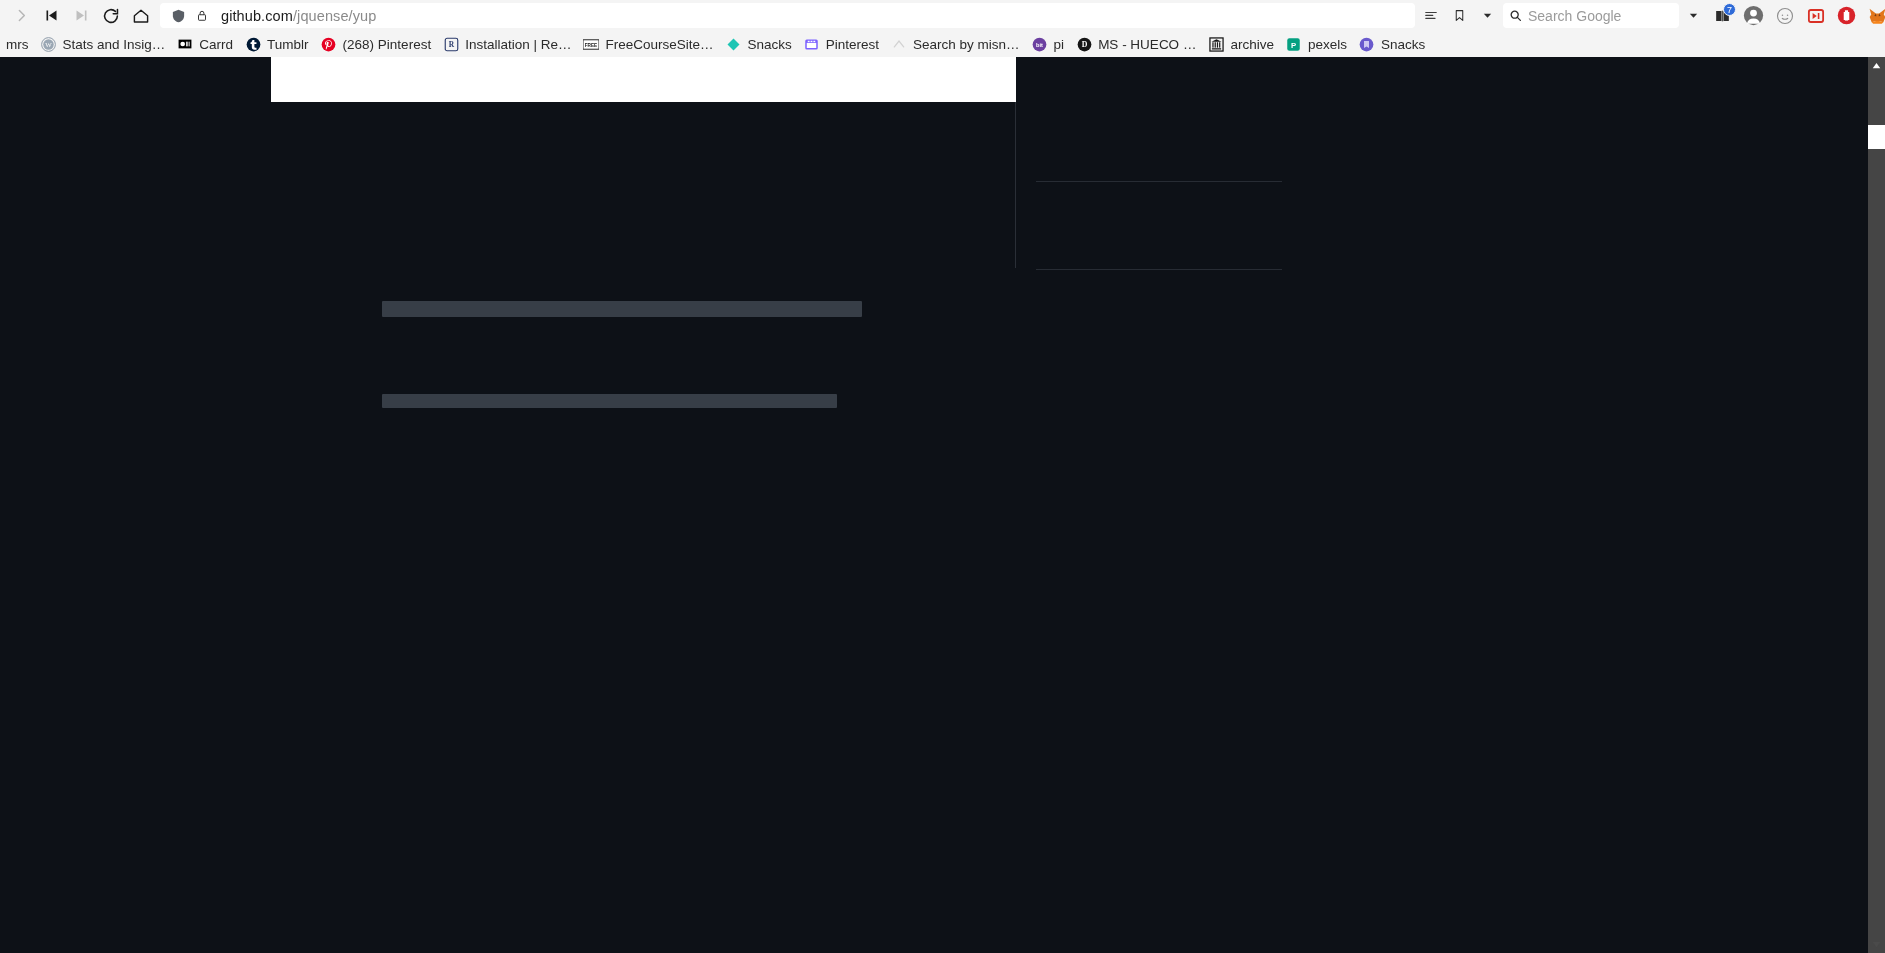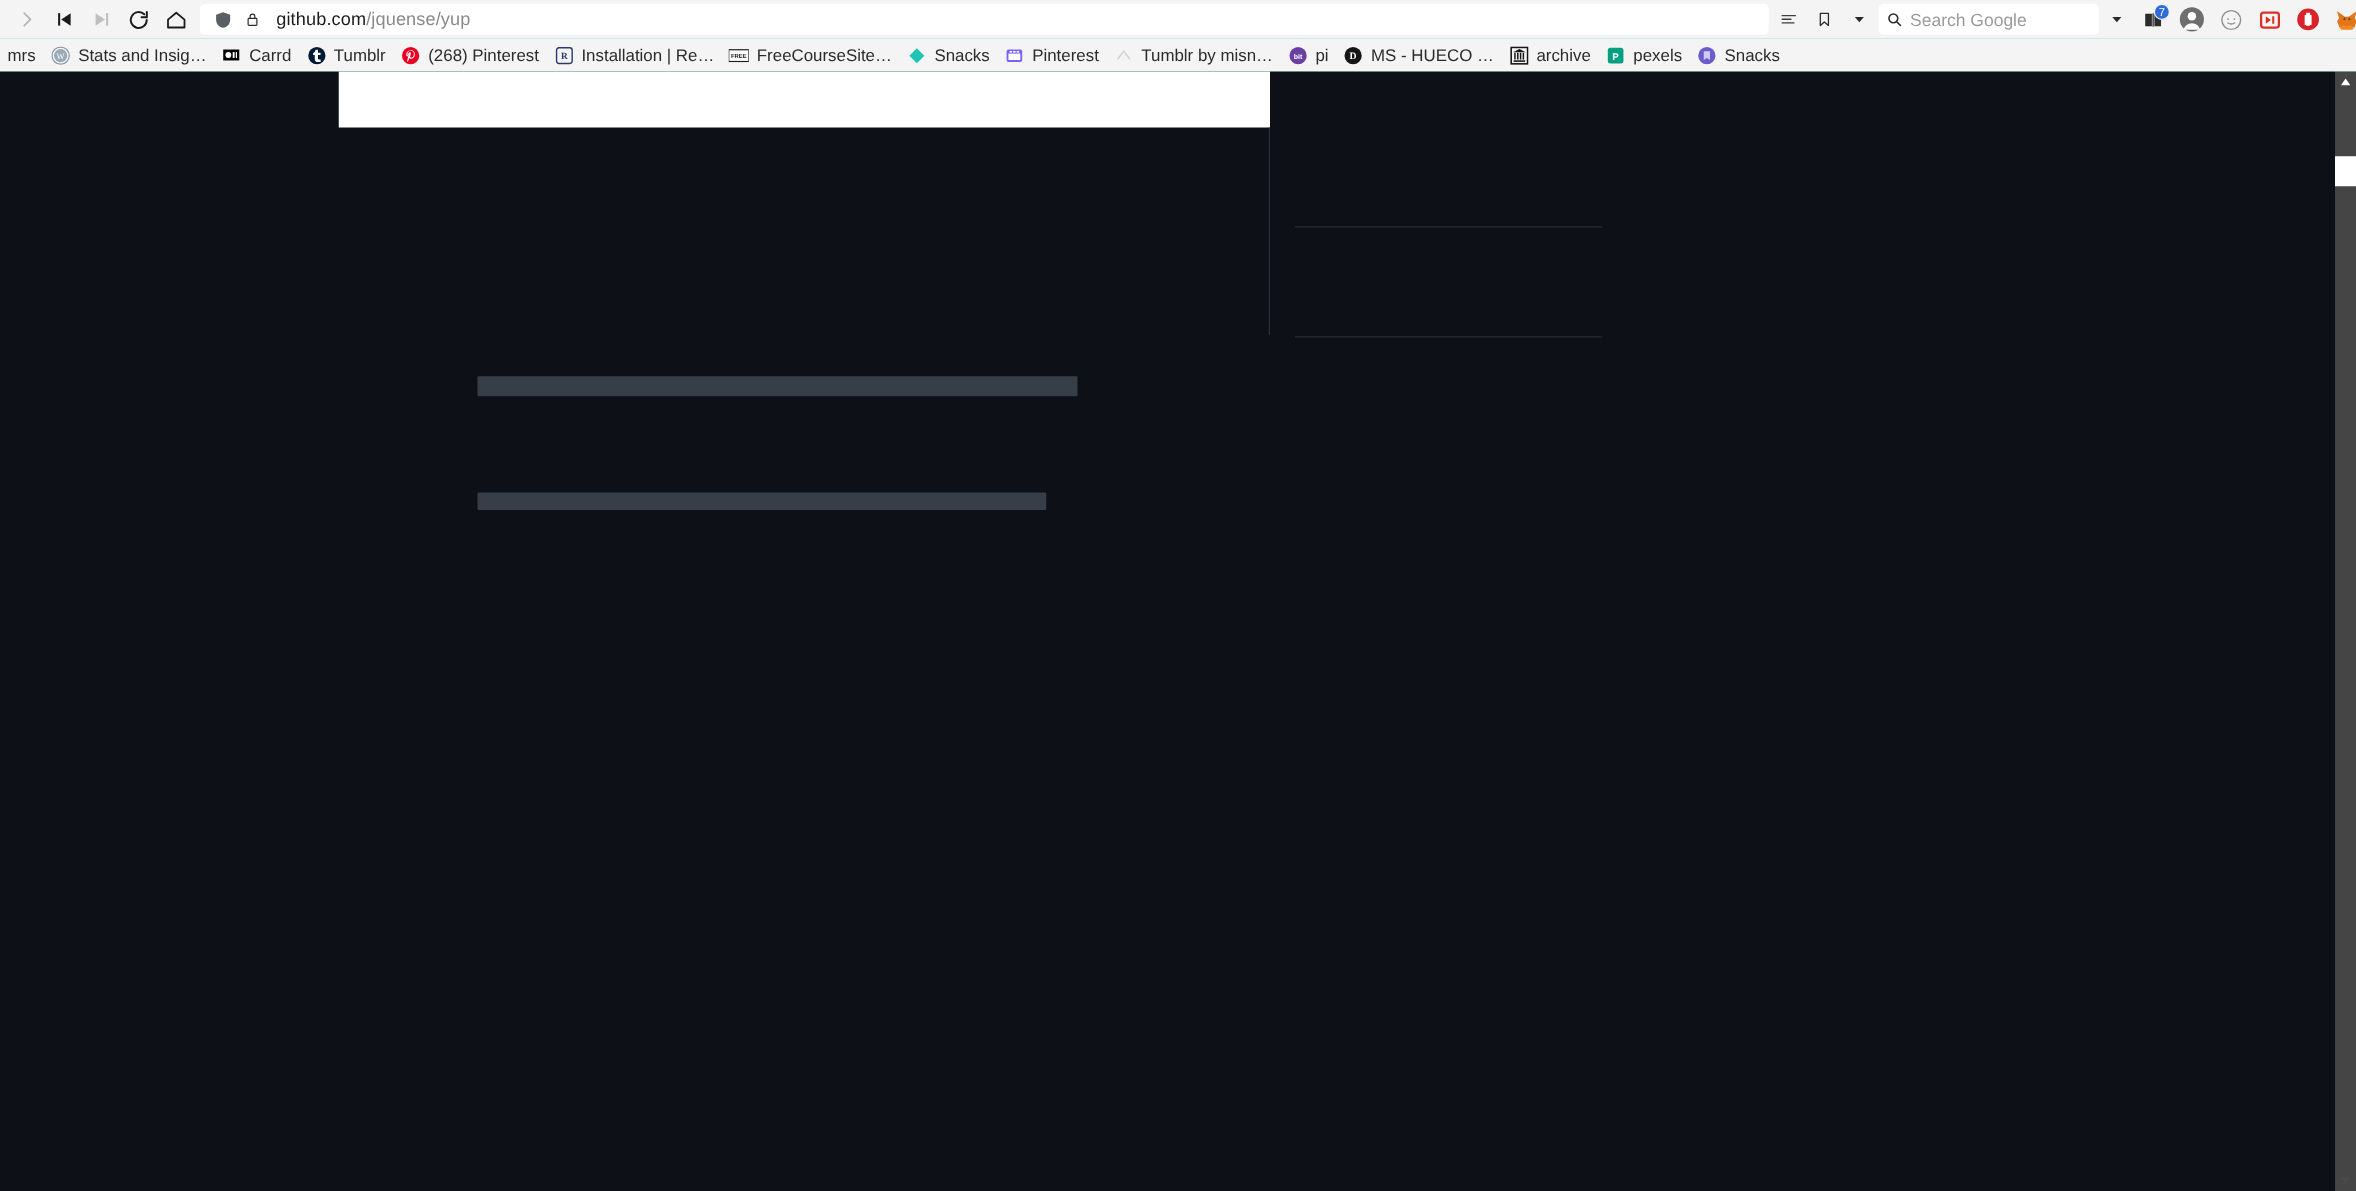--- a/index.html
+++ b/index.html
@@ -434,21 +434,21 @@
       </span>
       <span class="bm-label">Pinterest</span>
     </div>
 
     <div class="bookmark">
       <span class="bm-icon">
         <svg width="16" height="14" viewBox="0 0 24 24" fill="none" stroke="#d2d2d2" stroke-width="2.2" stroke-linecap="round">
             <polyline points="4 17 12 7 20 17"></polyline>
           </svg>
       </span>
-      <span class="bm-label">Tumblr by misn…</span>
+      <span class="bm-label">Search by misn…</span>
     </div>
 
     <div class="bookmark">
       <span class="bm-icon">
         <svg width="15" height="15" viewBox="0 0 24 24">
             <circle cx="12" cy="12" r="11" fill="#6b3fa0"></circle>
             <text x="12" y="15.8" font-size="9" fill="#ffffff" text-anchor="middle" font-family="Liberation Sans, sans-serif" font-weight="bold">bit</text>
           </svg>
       </span>
       <span class="bm-label">pi</span>

